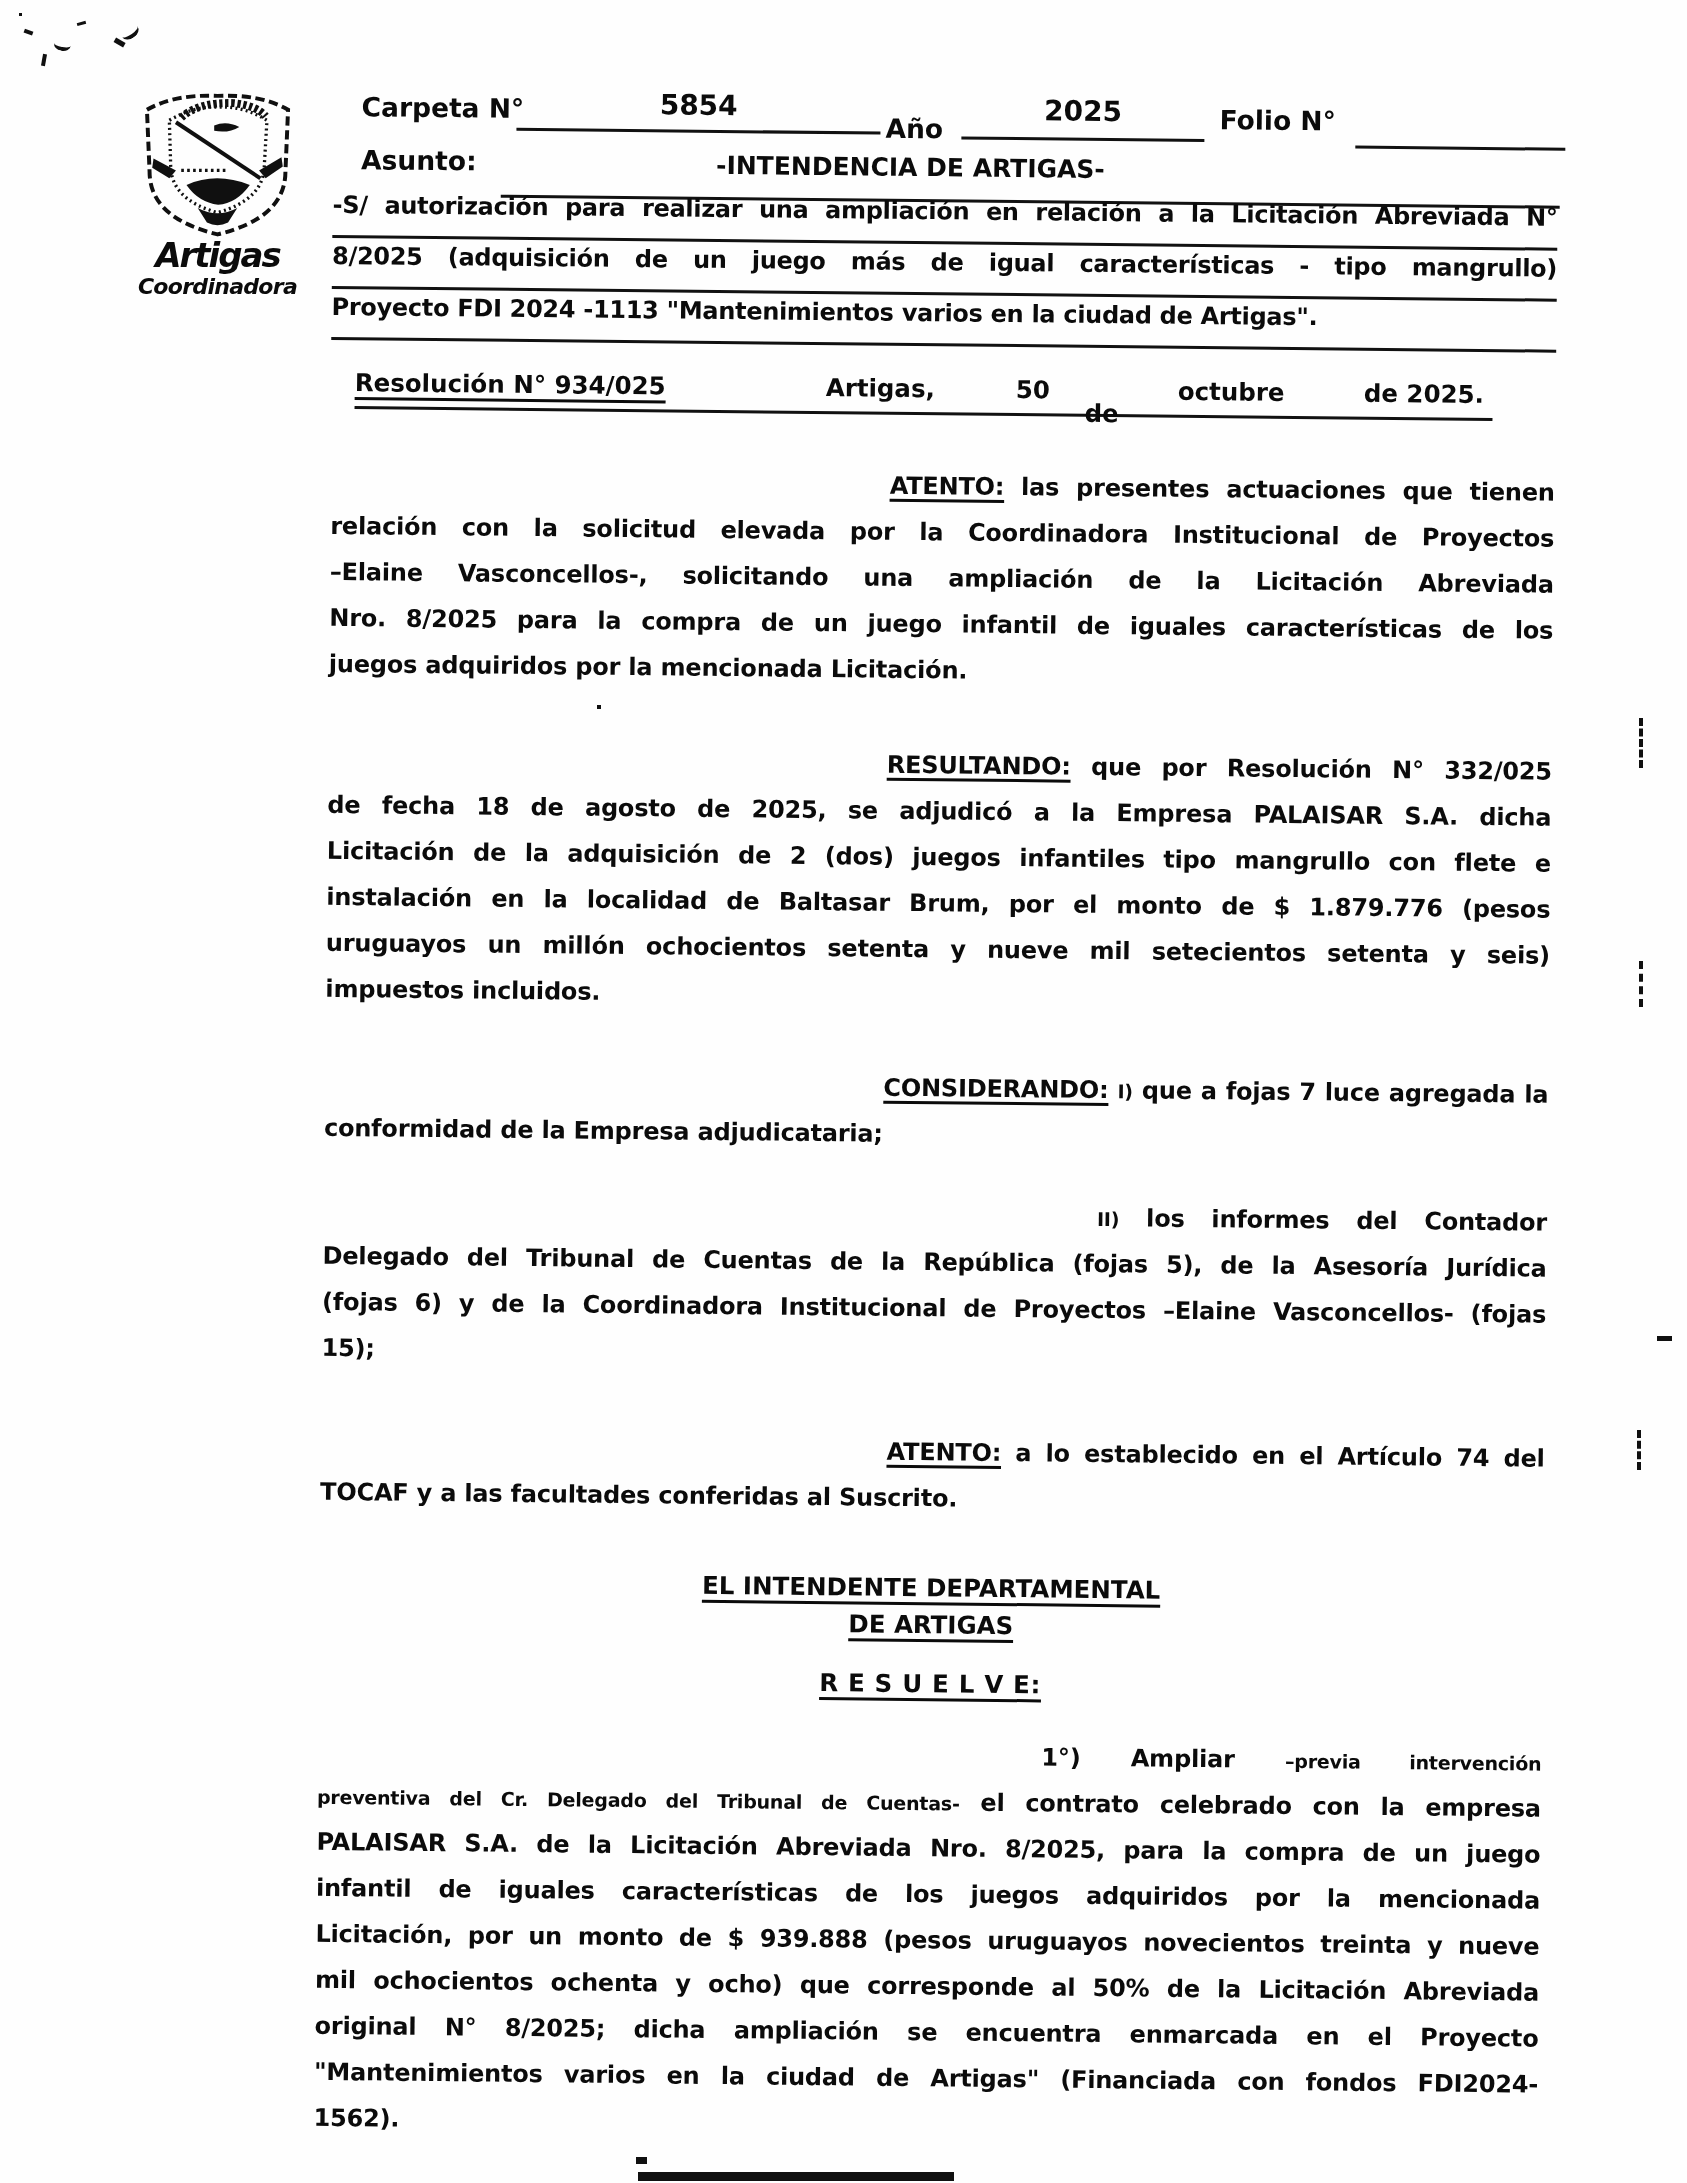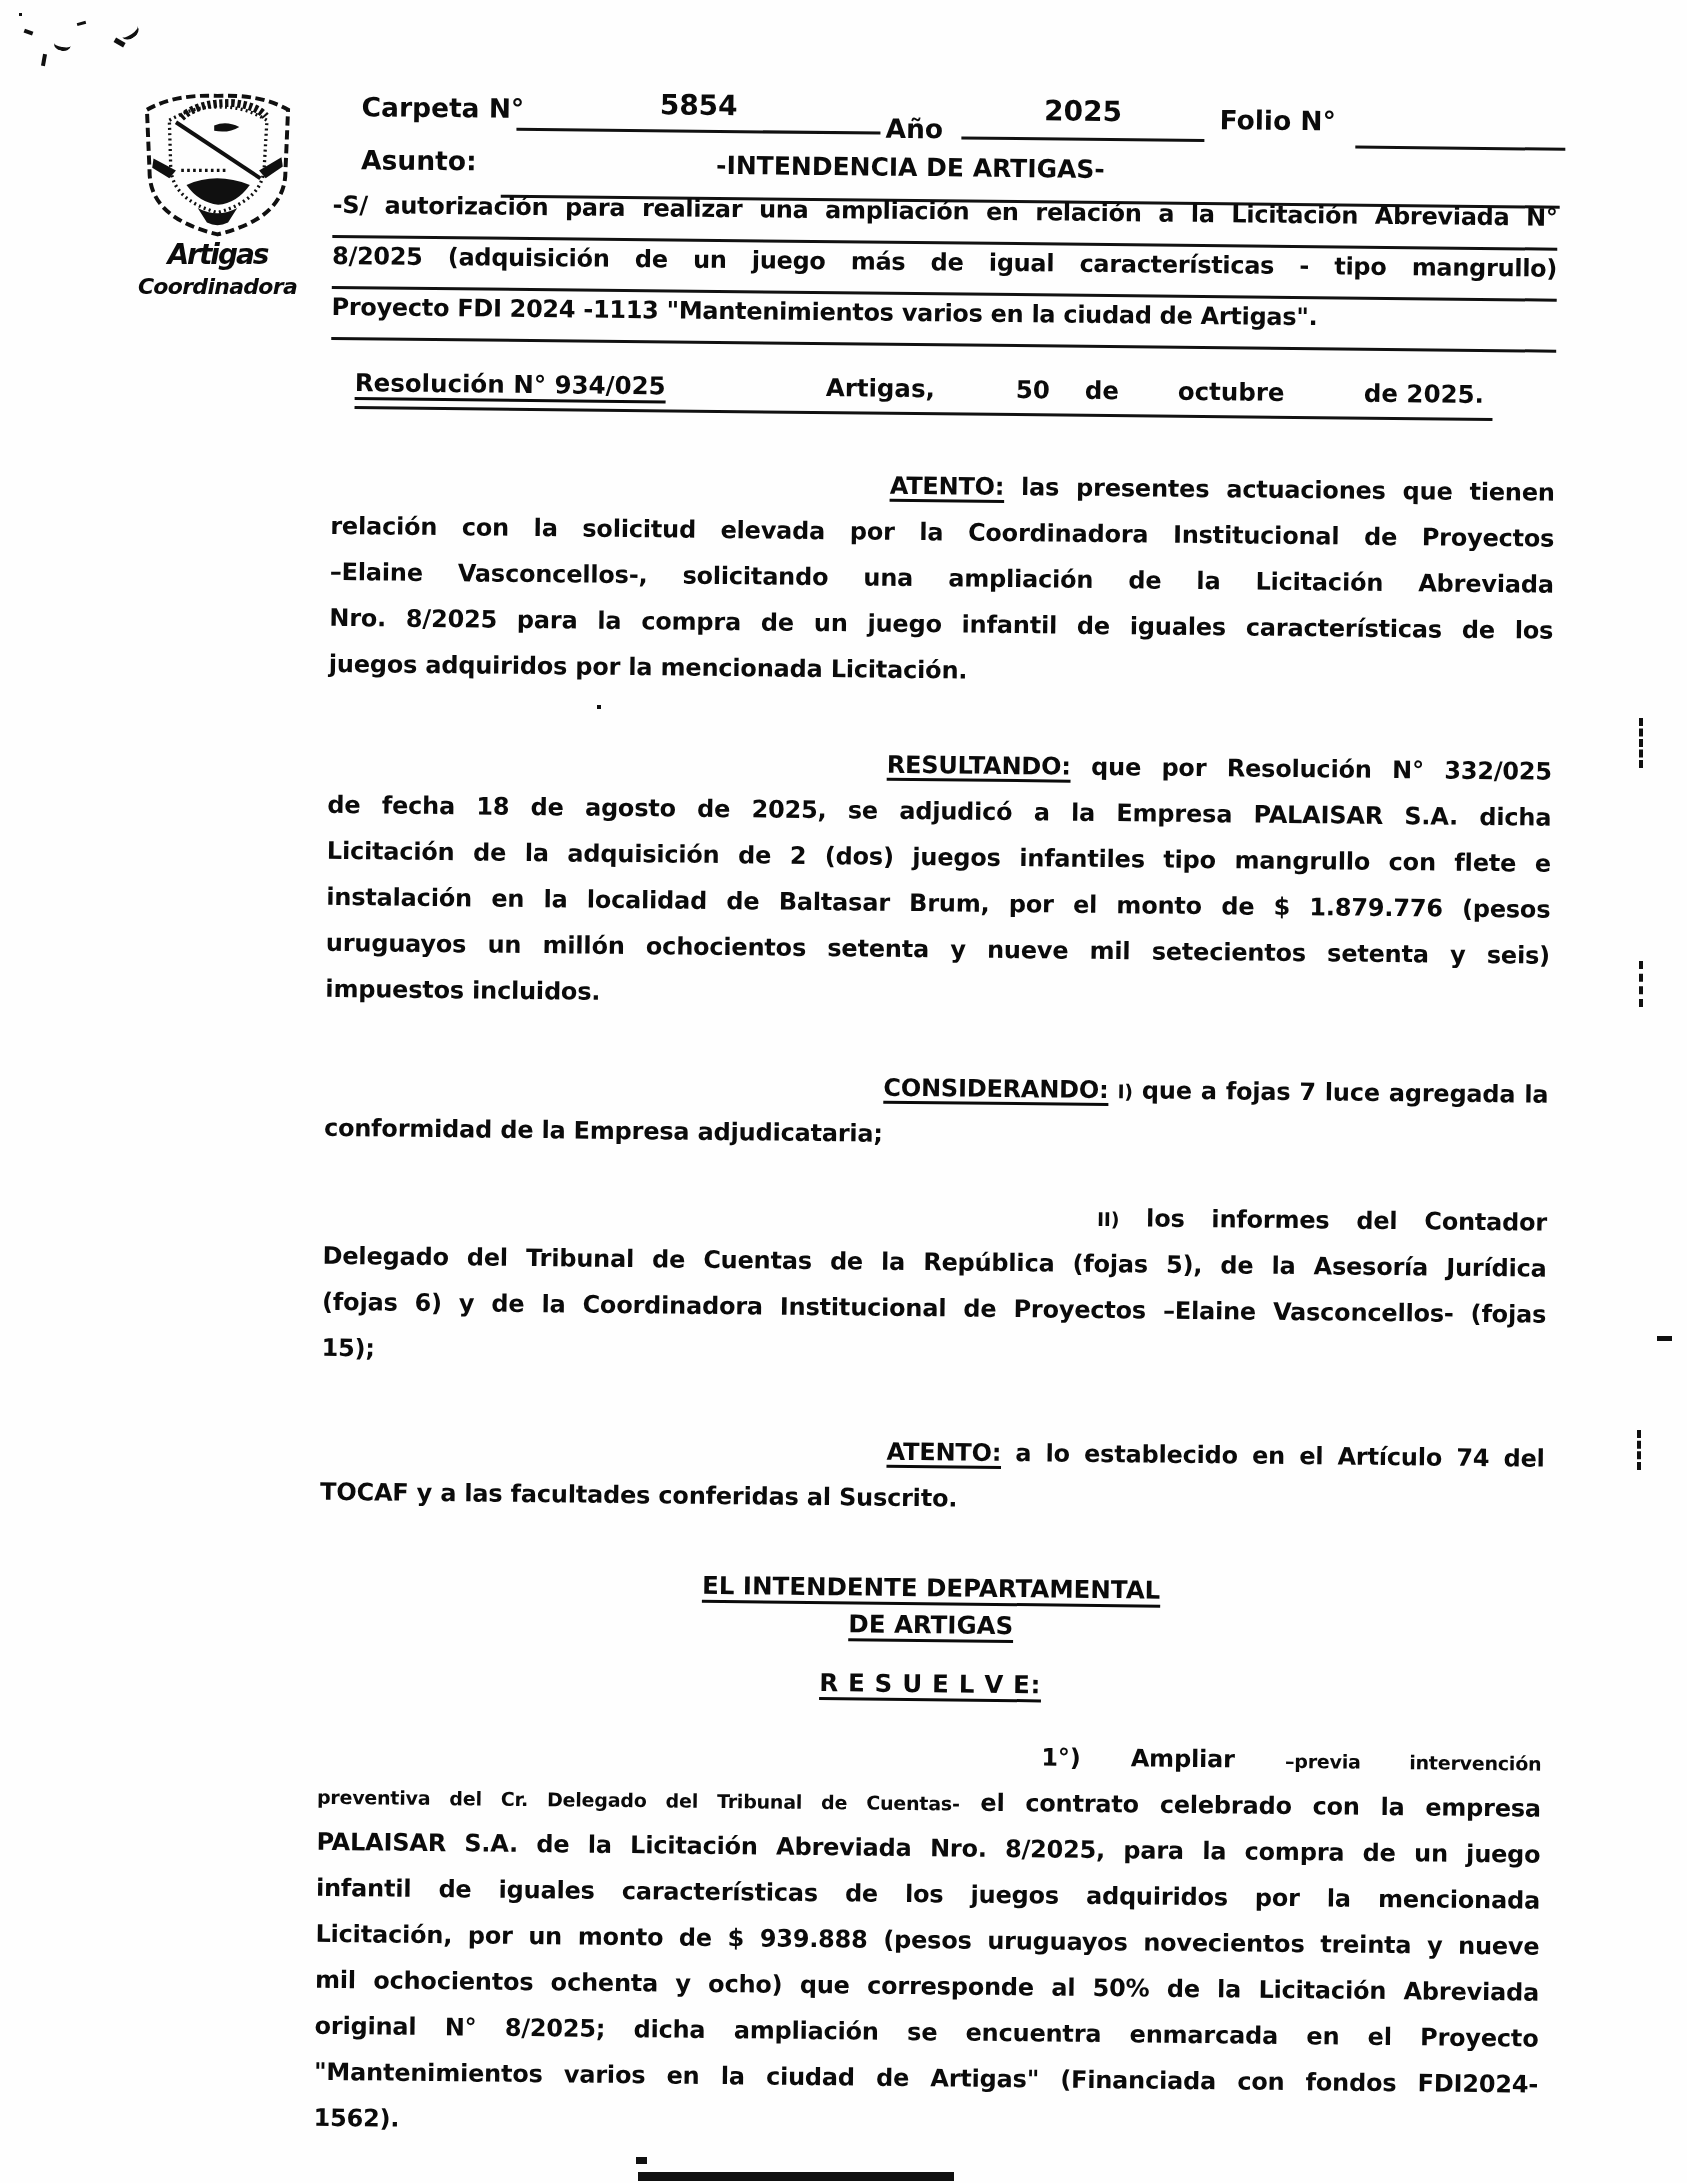--- a/index.html
+++ b/index.html
@@ -3,39 +3,39 @@
 <meta charset="utf-8">
 <style>
   html,body{margin:0;padding:0;background:#ffffff;}
   #page{position:relative;width:1687px;height:2183px;background:#fefefe;overflow:hidden;
         font-family:"DejaVu Sans", sans-serif;color:#0b0b0b;}
   #skew{position:absolute;left:0;top:0;width:1687px;height:2183px;
         transform:rotate(0.6deg);transform-origin:344px 172px;}
   
   .logo{position:absolute;left:130px;top:86px;width:175px;text-align:center;}
   .logo svg{display:block;margin:0 auto;}
-  .logo-title{font-size:28px;font-weight:700;font-style:italic;letter-spacing:-2px;line-height:40px;margin-top:-4px;}
+  .logo-title{font-size:34px;font-weight:700;font-style:italic;letter-spacing:-2px;line-height:40px;margin-top:-4px;}
   .logo-sub{font-size:22px;font-weight:700;font-style:italic;letter-spacing:-0.7px;line-height:24px;}
   
   .hlabel{position:absolute;font-size:26.5px;font-weight:700;white-space:nowrap;}
   .hvalue{position:absolute;font-size:28px;font-weight:700;text-align:center;}
   .rule{position:absolute;height:0;border-bottom:3.3px solid #111;}
   
   .subject{position:absolute;left:333px;top:191px;width:1225px;font-size:24px;font-weight:700;letter-spacing:-0.3px;}
   .subject-line{height:47px;border-bottom:3.3px solid #111;margin-bottom:4px;
                 text-align:justify;text-align-last:justify;box-sizing:border-box;}
   .subject-line.last{text-align-last:left;}
   
   .res-row{position:absolute;left:357px;top:368px;width:1138px;height:38px;
            border-bottom:3.3px solid #111;font-size:24.5px;font-weight:700;}
   .res-row span{position:absolute;white-space:nowrap;}
   .res-num{left:0;text-decoration:underline;text-decoration-thickness:2.6px;text-underline-offset:6px;}
   .res-place{left:471px;}
   .res-day{left:661px;}
-  .res-de1{left:730px;}
+  .res-de1{left:730px;margin-top:23px;}
   .res-month{left:823px;}
   .res-de2{left:1009px;}
   
   .para{position:absolute;left:334px;width:1224px;font-size:24px;font-weight:700;letter-spacing:-0.2px;}
   .para .line{height:46px;text-align:justify;text-align-last:justify;box-sizing:border-box;width:100%;}
   .para .line.last{text-align-last:left;}
   .kw{text-decoration:underline;text-decoration-thickness:2.6px;text-underline-offset:5.3px;}
   .sm{font-size:19px;}
   .para-visto{top:466px;}
   .para-resultando{top:745px;}

